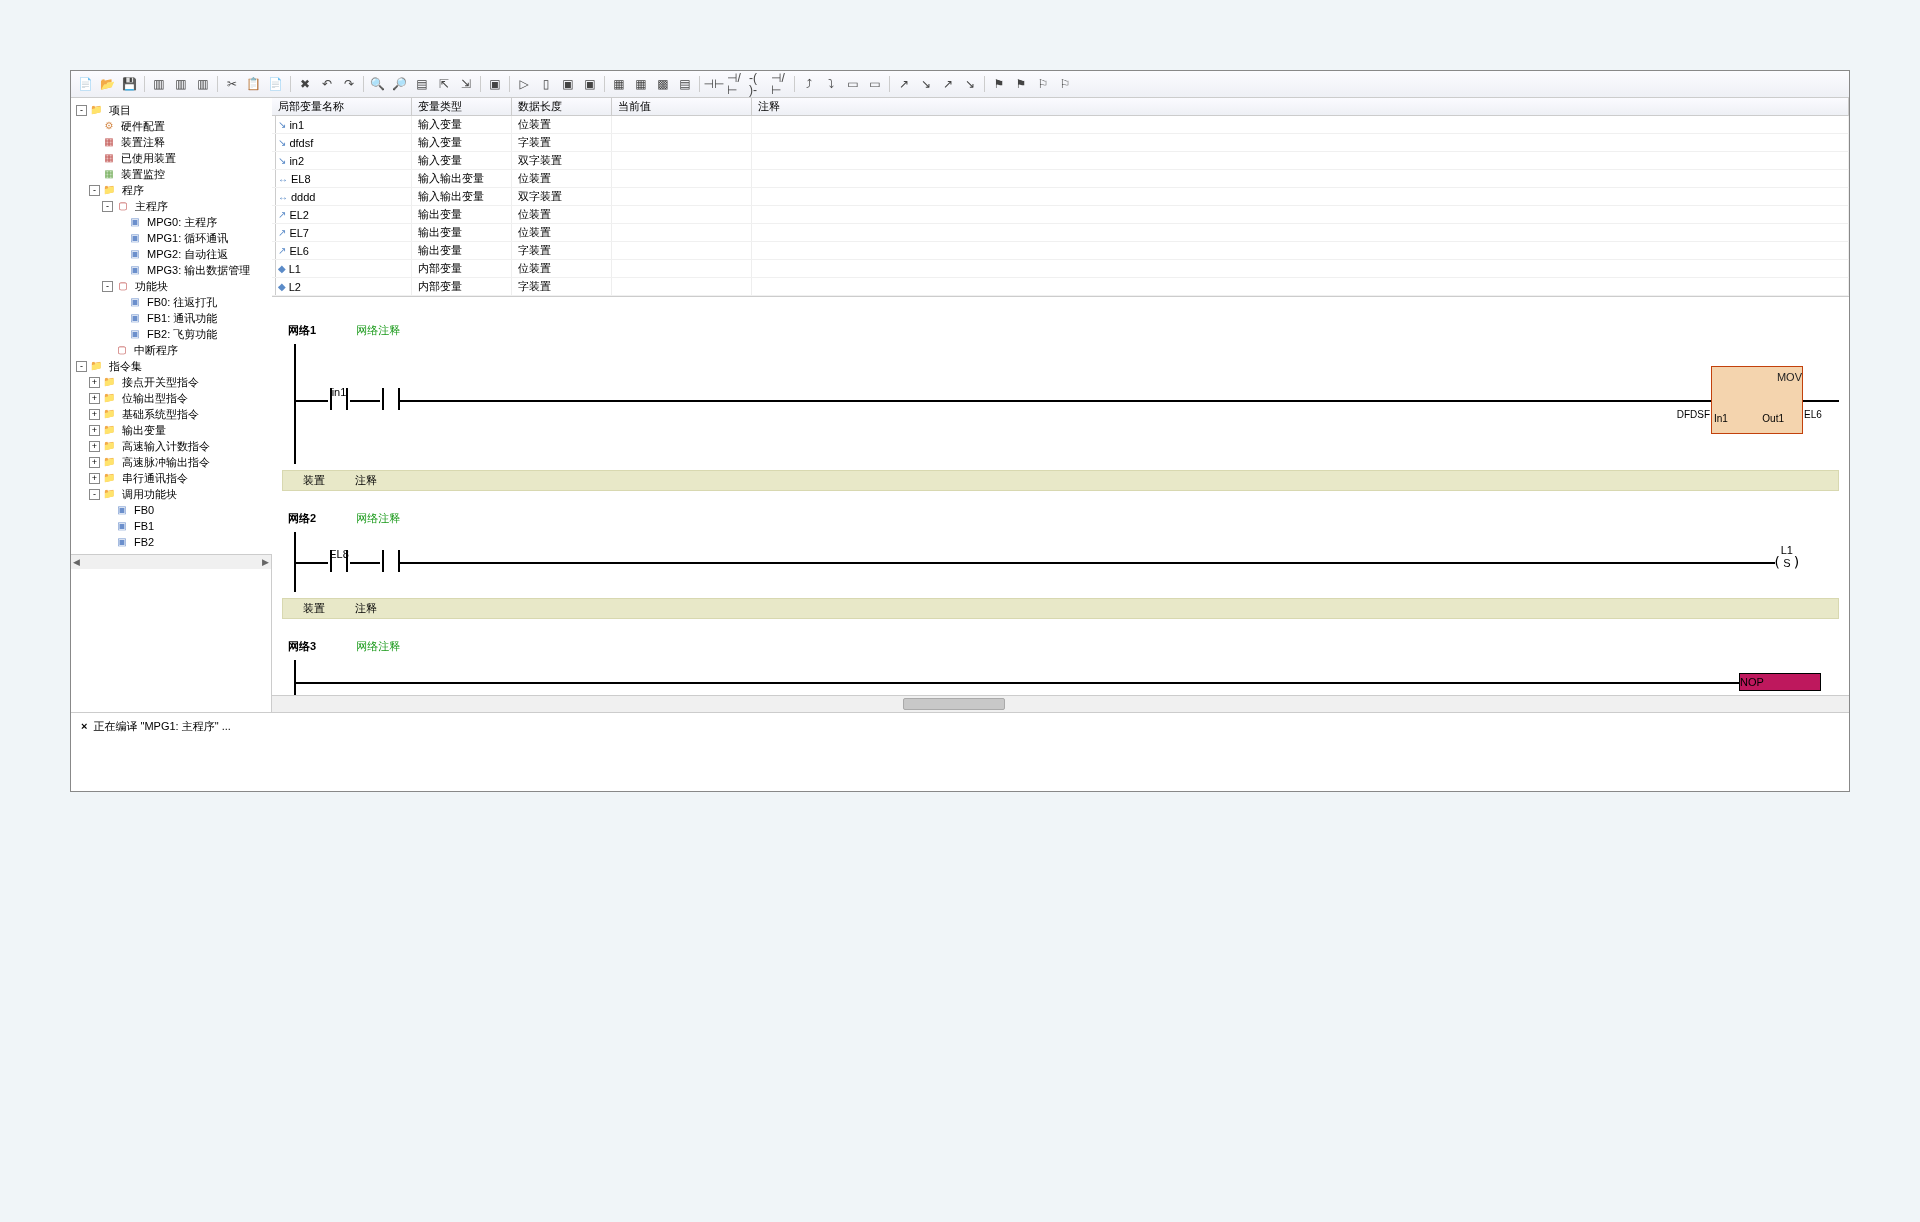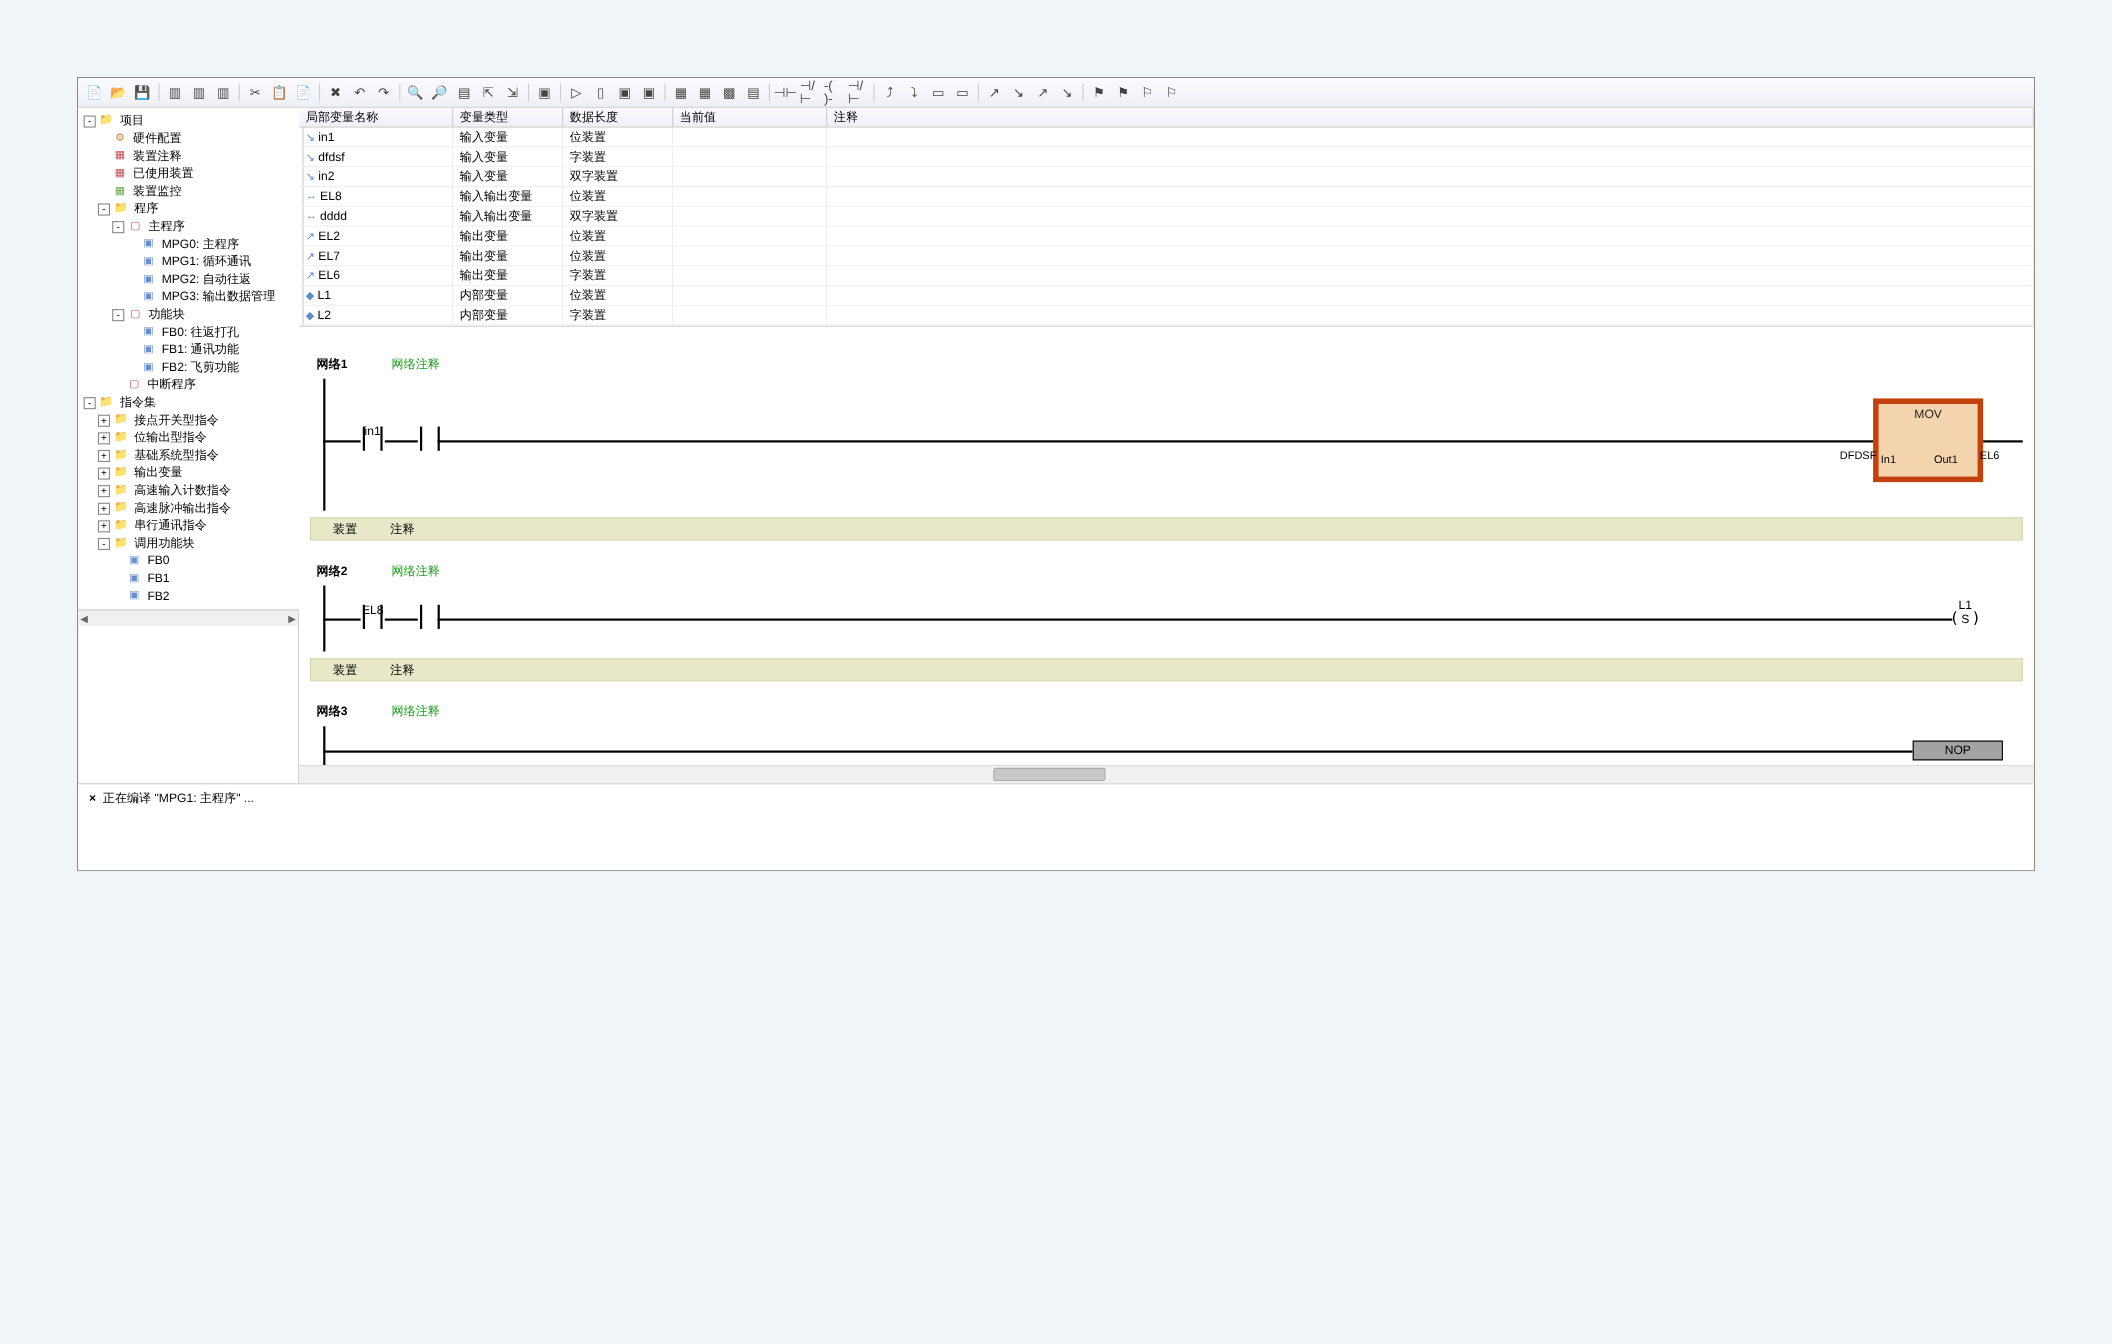--- a/index.html
+++ b/index.html
@@ -33,31 +33,31 @@
 .net-hdr{display:flex;align-items:center;margin:20px 0 6px 0}
 .net-num{font-weight:600;margin-left:6px}
 .net-comment{color:#1a9a1a;margin-left:40px}
 .rung{position:relative;height:120px;margin-left:12px}
 .rung-rail{position:absolute;left:0;top:0;bottom:0;border-left:2px solid #000}
 .rung-wire{position:absolute;border-top:2px solid #000;height:0}
 .contact{position:absolute;width:22px;top:50%;transform:translateY(-50%);text-align:center}
 .contact .lbl{position:absolute;bottom:14px;left:-10px;width:42px;text-align:center;font-size:11px}
 .contact .bar{width:2px;height:22px;background:#000;display:inline-block}
 .contact .bar2{margin-left:14px}
-.box-instr{position:absolute;top:50%;transform:translateY(-50%);border:5px solid #c2410c;background:#f4d4ae;
-  width:90px;height:66px;text-align:center;font-size:11px}
+.box-instr{position:absolute;top:50%;transform:translateY(-50%);border:1px solid #c2410c;background:#f4d4ae;
+  width:90px;height:66px;text-align:right;font-size:11px}
 .box-title{font-size:11px;padding:4px 0;color:#222}
 .instr-io-l{position:absolute;right:92px;top:50%;transform:translateY(9px);font-size:10px}
 .instr-io-r{position:absolute;left:92px;top:50%;transform:translateY(9px);font-size:10px}
 .instr-pin-l{position:absolute;left:2px;font-size:10px}
 .instr-pin-r{position:absolute;right:18px;font-size:10px}
 .coil{position:absolute;top:50%;transform:translateY(-50%);font-size:12px}
 .coil .lbl{position:absolute;bottom:14px;left:-8px;width:44px;text-align:center;font-size:11px}
 .coil-shape{font-family:monospace;font-size:14px;letter-spacing:8px}
-.nop-box{position:absolute;top:50%;transform:translateY(-50%);background:#a3a3a3;border:1px solid #000;width:80px;text-align:center;font-size:11px;line-height:16px}
+.nop-box{position:absolute;top:50%;transform:translateY(-50%);background:#be185d;border:1px solid #000;width:80px;text-align:left;font-size:11px;line-height:16px}
 .dev-row{background:#e8e8c8;border:1px solid #d8d8b0;margin:4px 10px;padding:2px 20px;font-size:11px;display:flex}
 .dev-row span{margin-right:30px}
 .hscroll{height:16px;border-top:1px solid #ccc;background:#f0f0f0;position:relative}
 .hscroll .thumb{position:absolute;left:40%;top:2px;height:10px;width:100px;background:#c8c8c8;border:1px solid #aaa;border-radius:2px}
 .output-panel{border-top:1px solid #ccc;background:#fff;height:70px;padding:4px 10px;font-size:11px;line-height:18px}
 .output-panel .x{font-weight:bold;margin-right:6px}
 .tree-scroll{height:14px;border-top:1px solid #ccc;background:#f0f0f0;display:flex;align-items:center;justify-content:space-between;padding:0 2px;font-size:9px;color:#666}
 </style>
 </head>
 <body>

